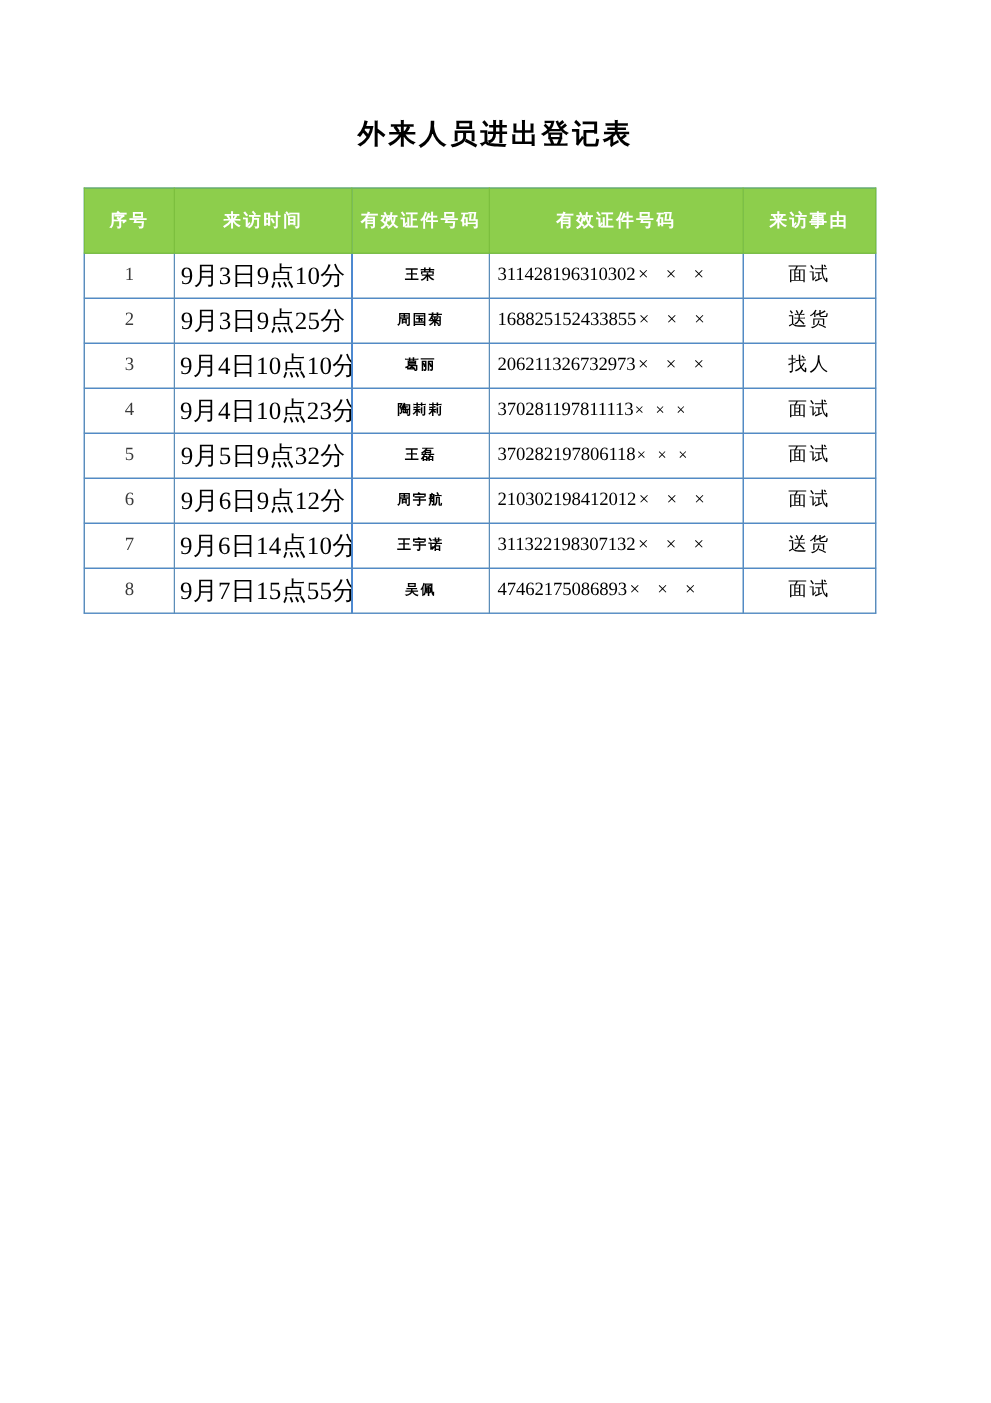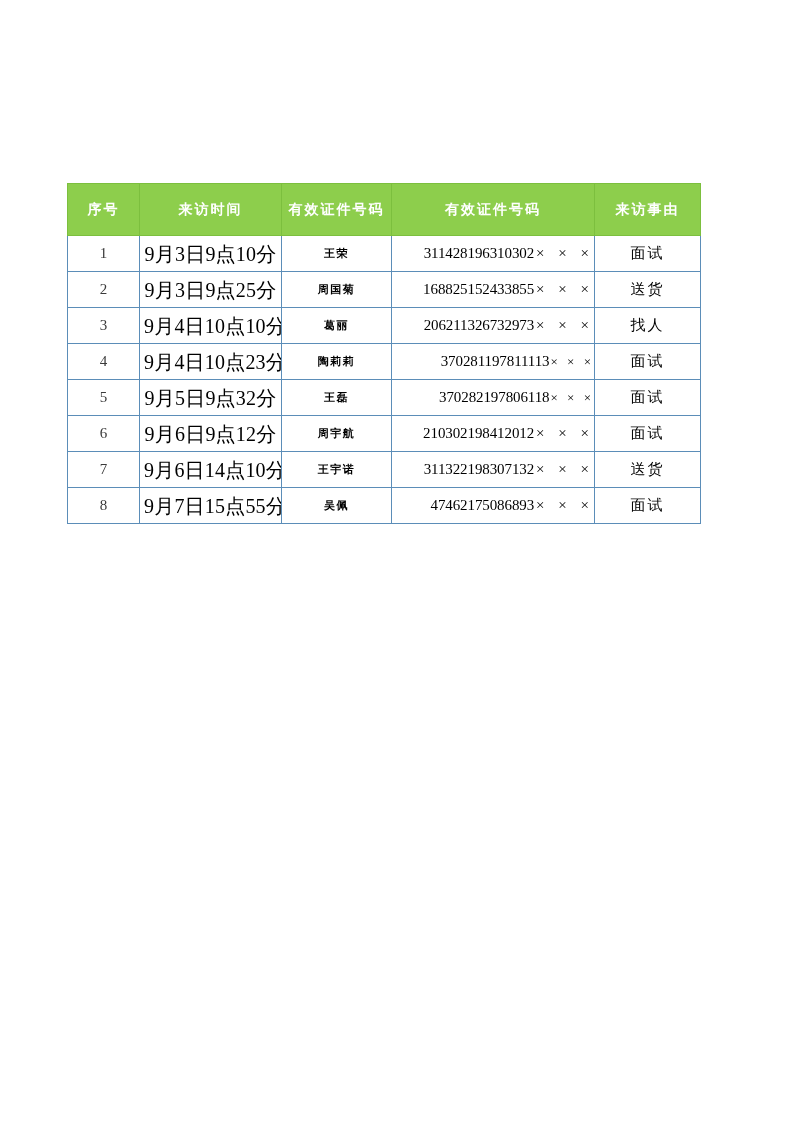--- a/index.html
+++ b/index.html
@@ -44,21 +44,20 @@
     top: 150px;
     left: 67px;
     width: 633px;
   }
 
   table.reg {
     border-collapse: collapse;
     table-layout: fixed;
     width: 633px;
     background: #3b82f6;
-    margin-top: 33px;
   }
 
   table.reg col.c-no     { width: 72px; }
   table.reg col.c-time   { width: 142px; }
   table.reg col.c-name   { width: 110px; }
   table.reg col.c-id     { width: 203px; }
   table.reg col.c-reason { width: 106px; }
 
   thead th {
     height: 51px;
@@ -104,21 +103,21 @@
     font-family: "Liberation Serif", "DejaVu Serif", serif;
     font-weight: 700;
     font-size: 11px;
     letter-spacing: 1.5px;
   }
 
   tbody td.cell-id {
     font-family: "Liberation Serif", "DejaVu Serif", serif;
     font-size: 15px;
     letter-spacing: -0.1px;
-    text-align: right;
+    text-align: left;
     padding-left: 6px;
     padding-right: 0;
   }
 
   tbody td.cell-reason {
     font-family: "Liberation Serif", "DejaVu Serif", serif;
     font-weight: 400;
     font-size: 15px;
     letter-spacing: 2px;
   }
@@ -136,20 +135,21 @@
   }
   .idnum {
     display: inline;
   }
 </style>
 </head>
 <body>
 
 <div class="page">
 
+  <div class="title">外来人员进出登记表</div>
 
   <div class="table-wrap">
     <table class="reg">
       <colgroup>
         <col class="c-no">
           <col class="c-time">
           <col class="c-name">
           <col class="c-id">
           <col class="c-reason">
       </colgroup>

